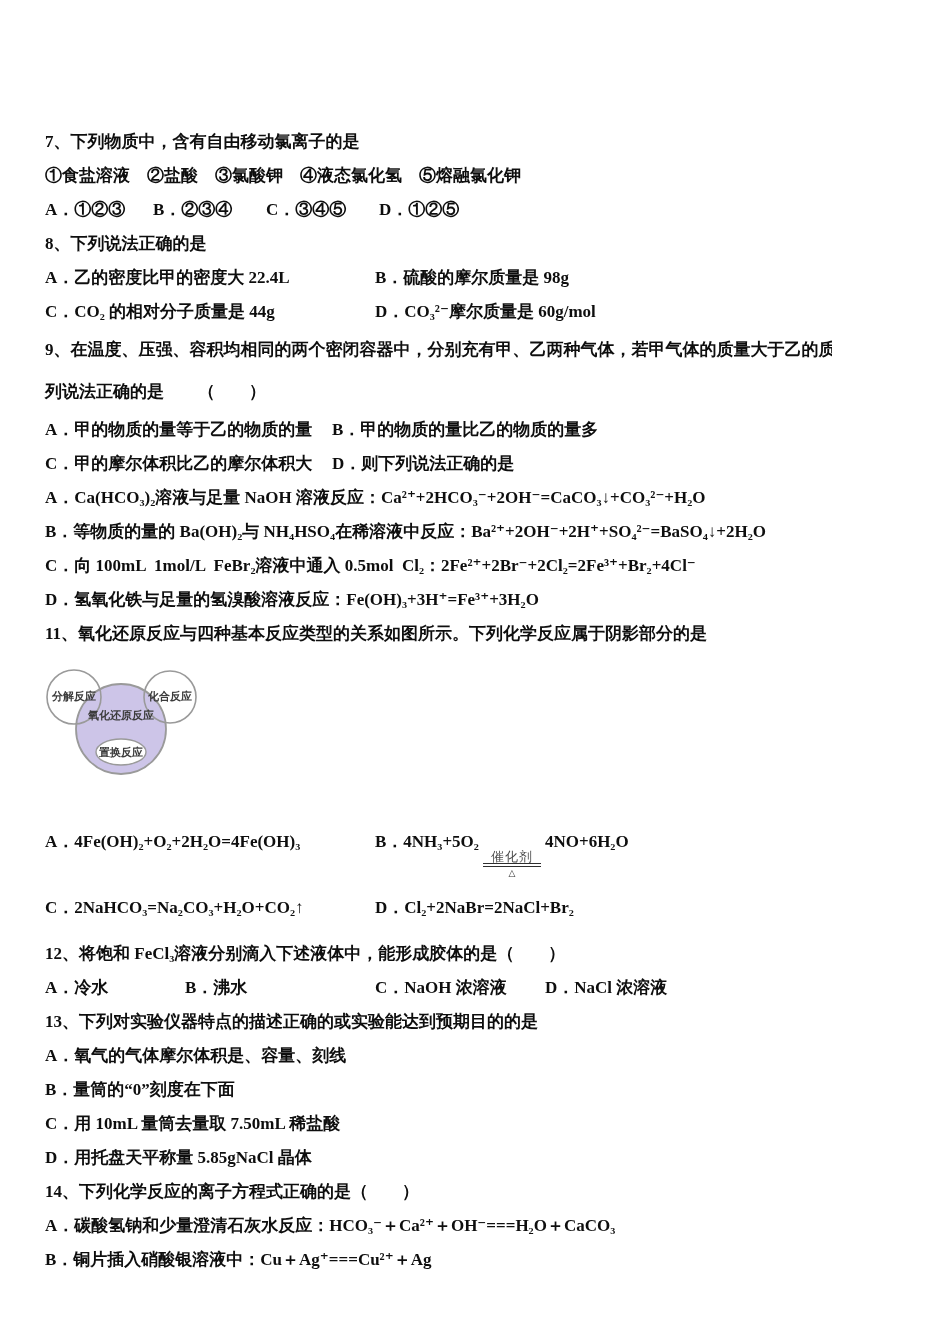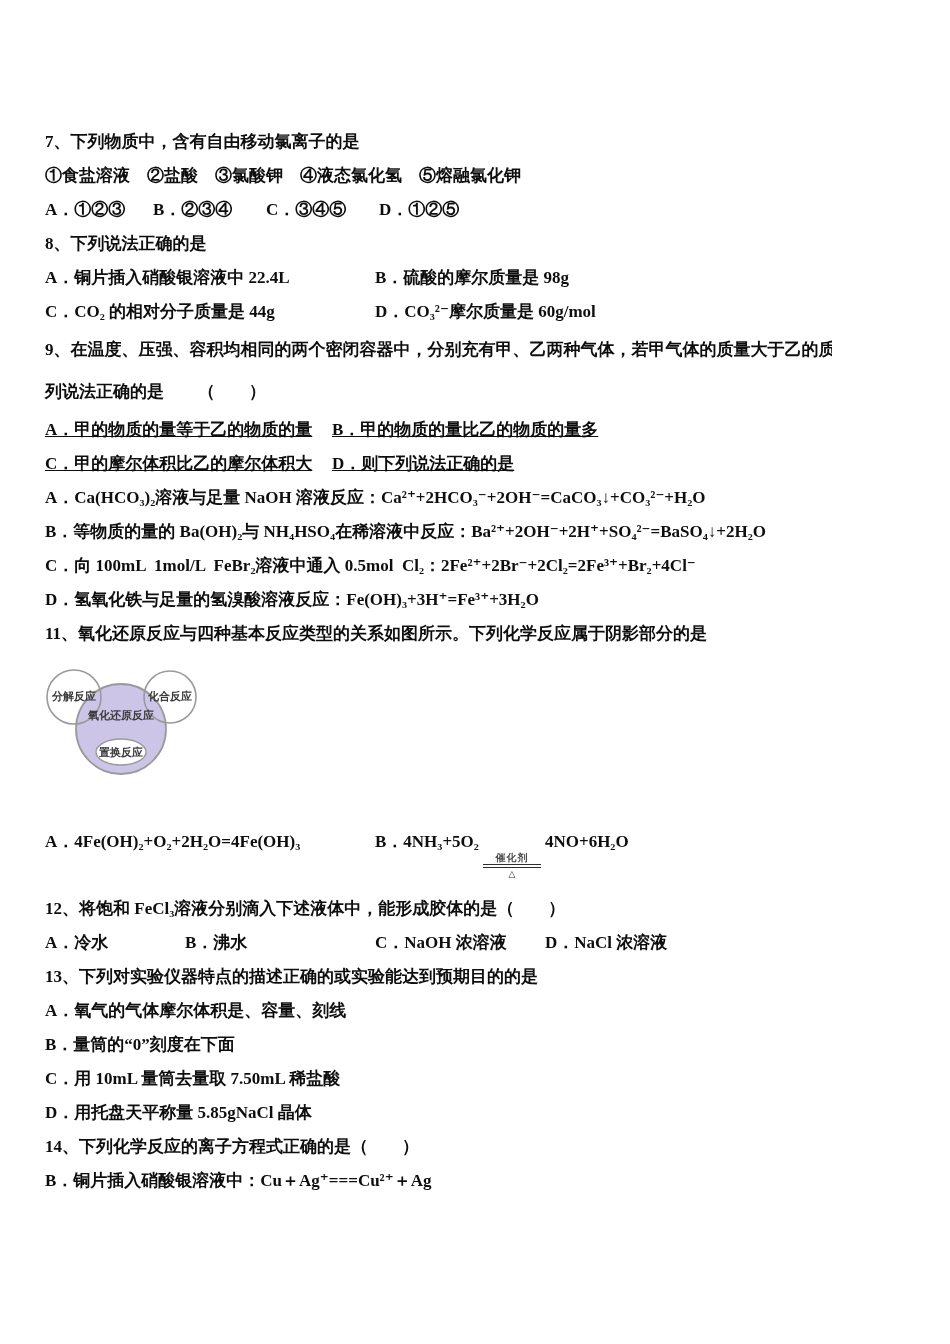--- a/index.html
+++ b/index.html
@@ -6,21 +6,21 @@
   body { width:950px; height:1344px; }
   .page {
     position:relative; width:832px; height:1344px; background:#ffffff; overflow:hidden;
     font-family:"Liberation Serif","DejaVu Serif",serif;
     font-weight:700; color:#0e0e0e; font-size:17px;margin-top:34px;
   }
   .content { position:absolute; left:45px; top:91px; width:872px; }
   .line { line-height:34px; min-height:34px; white-space:pre-wrap; }
   .stem2 { line-height:42px; }
   .grid2a { display:grid; grid-template-columns:330px 1fr; }
-  .grid2b { display:grid; grid-template-columns:287px 1fr;text-decoration:underline; }
+  .grid2b { display:grid; grid-template-columns:287px 1fr; }
   .grid4  { display:grid; grid-template-columns:140px 190px 170px 1fr; }
   .grid4b { display:grid; grid-template-columns:108px 113px 113px 1fr; }
   .cell { line-height:34px; }
 
   
   .diagram-wrap { margin-top:8px; height:138px; position:relative; }
   .diagram-wrap svg { display:block; margin-left:-2px; }
   .venn-label {
     font-family:"Liberation Sans","DejaVu Sans",sans-serif;
     font-size:11px; font-weight:600; fill:#3c3c3c;
@@ -30,42 +30,42 @@
   
   .q11ab { margin-top:28px; }
   .q11cd { margin-top:12px; }
   .q12stem { margin-top:12px; }
 
   
   .cond {
     display:inline-flex; flex-direction:column; align-items:center;
     vertical-align:-14px; margin:0 4px; line-height:normal;
   }
-  .cond-top { font-size:10px; color:#4a4a4a; line-height:11px; letter-spacing:1px; font-weight:700; }
+  .cond-top { font-size:13px; color:#4a4a4a; line-height:11px; letter-spacing:1px; font-weight:400; }
   .cond-bar { width:58px; height:2px; border-top:1.5px solid #2e2e2e; border-bottom:1.5px solid #2e2e2e; box-sizing:content-box; margin:1px 0; }
   .cond-bot { font-size:9px; color:#2e2e2e; line-height:11px; font-weight:400; }
 </style>
 </head>
 <body>
 
 <div class="page">
   <div class="content">
 
     <div class="line">7、下列物质中，含有自由移动氯离子的是</div>
     <div class="line">①食盐溶液　②盐酸　③氯酸钾　④液态氯化氢　⑤熔融氯化钾</div>
     <div class="grid4b">
       <span class="cell">A．①②③</span>
       <span class="cell">B．②③④</span>
       <span class="cell">C．③④⑤</span>
       <span class="cell">D．①②⑤</span>
     </div>
 
     <div class="line">8、下列说法正确的是</div>
     <div class="grid2a">
-      <span class="cell">A．铜片插入硝酸银溶液中 22.4L</span>
+      <span class="cell">A．乙的密度比甲的密度大 22.4L</span>
       <span class="cell">B．硫酸的摩尔质量是 98g</span>
     </div>
     <div class="grid2a">
       <span class="cell">C．CO₂ 的相对分子质量是 44g</span>
       <span class="cell">D．CO₃²⁻摩尔质量是 60g/mol</span>
     </div>
 
     <div class="stem2" style="min-height:68px;">9、在温度、压强、容积均相同的两个密闭容器中，分别充有甲、乙两种气体，若甲气体的质量大于乙的质量，则下列说法正确的是　　（　　）</div>
     <div class="grid2b">
       <span class="cell">A．甲的物质的量等于乙的物质的量</span>
@@ -102,32 +102,37 @@
     </div>
 
     <div class="grid2a q11ab">
       <span class="cell">A．4Fe(OH)₂+O₂+2H₂O=4Fe(OH)₃</span>
       <span class="cell"><span>B．4NH₃+5O₂</span><span class="cond">
             <span class="cond-top">催化剂</span>
             <span class="cond-bar"></span>
             <span class="cond-bot">△</span>
           </span><span>4NO+6H₂O</span></span>
     </div>
+    <div class="grid2a q11cd">
+      <span class="cell">C．2NaHCO₃=Na₂CO₃+H₂O+CO₂↑</span>
+      <span class="cell">D．Cl₂+2NaBr=2NaCl+Br₂</span>
+    </div>
 
     <div class="line q12stem">12、将饱和 FeCl₃溶液分别滴入下述液体中，能形成胶体的是（　　）</div>
     <div class="grid4">
       <span class="cell">A．冷水</span>
       <span class="cell">B．沸水</span>
       <span class="cell">C．NaOH 浓溶液</span>
       <span class="cell">D．NaCl 浓溶液</span>
     </div>
 
     <div class="line">13、下列对实验仪器特点的描述正确的或实验能达到预期目的的是</div>
     <div class="line">A．氧气的气体摩尔体积是、容量、刻线</div>
     <div class="line">B．量筒的“0”刻度在下面</div>
     <div class="line">C．用 10mL 量筒去量取 7.50mL 稀盐酸</div>
     <div class="line">D．用托盘天平称量 5.85gNaCl 晶体</div>
 
     <div class="line">14、下列化学反应的离子方程式正确的是（　　）</div>
+    <div class="line">A．碳酸氢钠和少量澄清石灰水反应：HCO₃⁻＋Ca²⁺＋OH⁻===H₂O＋CaCO₃</div>
     <div class="line">B．铜片插入硝酸银溶液中：Cu＋Ag⁺===Cu²⁺＋Ag</div>
 
   </div>
 </div>
 
 </body></html>

